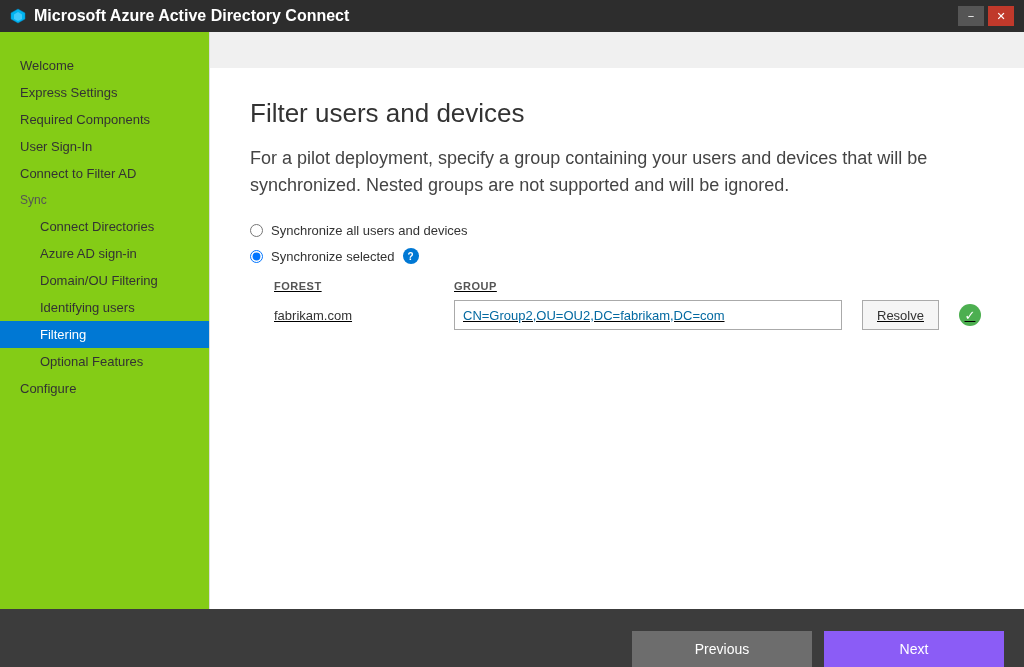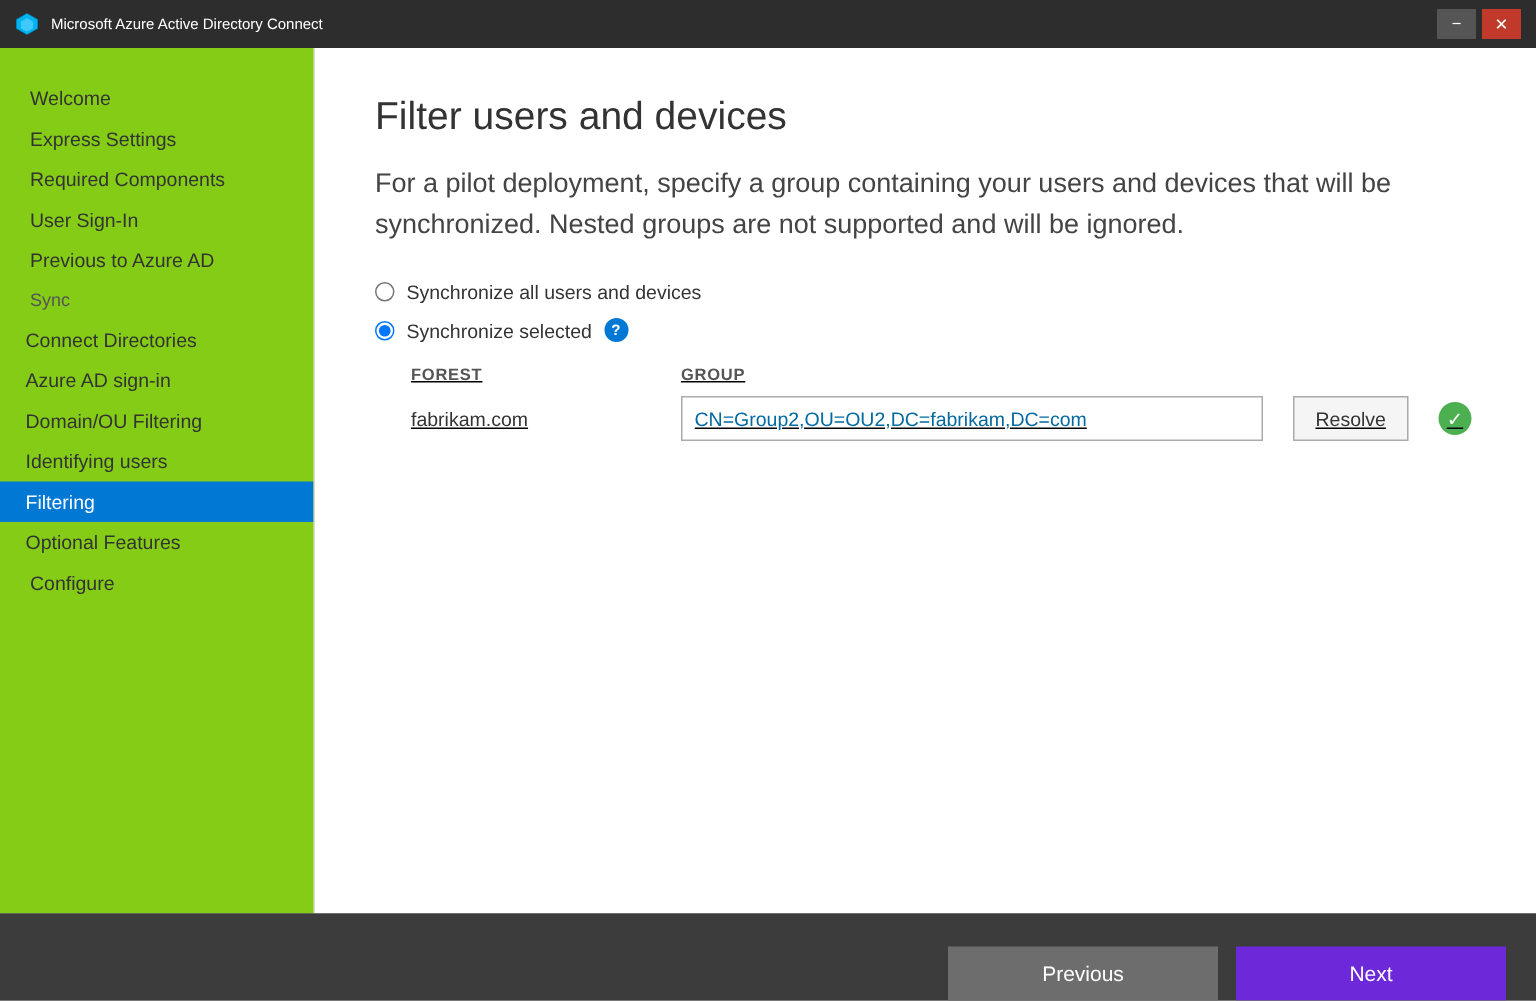--- a/index.html
+++ b/index.html
@@ -21,22 +21,23 @@
       padding: 0 10px;
       gap: 8px;
       flex-shrink: 0;
     }
     .titlebar-icon {
       width: 16px;
       height: 16px;
       flex-shrink: 0;
     }
     .titlebar-title {
-      font-size: 10px;
+      font-size: 16px;
       flex: 1;
+      font-weight: bold;
     }
     .titlebar-controls {
       display: flex;
       gap: 4px;
     }
     .titlebar-btn {
       width: 26px;
       height: 20px;
       background: #555;
       color: #fff;
@@ -70,34 +71,35 @@
       font-size: 13px;
       color: #333;
       cursor: pointer;
       white-space: nowrap;
     }
     .sidebar-item.active {
       background: #0078d4;
       color: #fff;
     }
     .sidebar-item.indent {
-      padding-left: 17px;
+      padding-left: 40px;
     }
     .sidebar-item.section-header {
       color: #555;
       font-size: 12px;
       cursor: default;
     }
 
     
     .main-content {
       flex: 1;
       background: #fff;
       padding: 30px 40px;
       overflow-y: auto;
+      margin-top: 36px;
     }
     .page-title {
       font-size: 26px;
       font-weight: 300;
       color: #333;
       margin-bottom: 16px;
     }
     .description {
       font-size: 18px;
       color: #444;
@@ -207,21 +209,21 @@
       min-width: 180px;
       font-size: 14px;
       cursor: pointer;
       border: none;
       color: #fff;
     }
     .nav-btn.previous {
       background: #6d6d6d;
     }
     .nav-btn.next {
-      background: #6d28d9;
+      background: #8b5cf6;
     }
   </style>
 </head>
 <body>
 
 <div class="titlebar">
   <svg class="titlebar-icon" viewBox="0 0 16 16">
     <polygon points="8,1 15,5 15,11 8,15 1,11 1,5" fill="#00b4f0" stroke="#0088c8" stroke-width="0.5"></polygon>
     <polygon points="8,4 12,6.5 12,11 8,13 4,11 4,6.5" fill="#50d0ff" opacity="0.8"></polygon>
   </svg>
@@ -232,21 +234,21 @@
   </div>
 </div>
 
 <div class="app-container">
 
   <div class="sidebar">
   <div class="sidebar-item">Welcome</div>
       <div class="sidebar-item">Express Settings</div>
       <div class="sidebar-item">Required Components</div>
       <div class="sidebar-item">User Sign-In</div>
-      <div class="sidebar-item">Previous to Azure AD</div>
+      <div class="sidebar-item">Connect to Filter AD</div>
       <div class="sidebar-item section-header">Sync</div>
       <div class="sidebar-item indent">Connect Directories</div>
       <div class="sidebar-item indent">Azure AD sign-in</div>
       <div class="sidebar-item indent">Domain/OU Filtering</div>
       <div class="sidebar-item indent">Identifying users</div>
       <div class="sidebar-item indent active">Filtering</div>
       <div class="sidebar-item indent">Optional Features</div>
       <div class="sidebar-item">Configure</div>
     </div>
 

